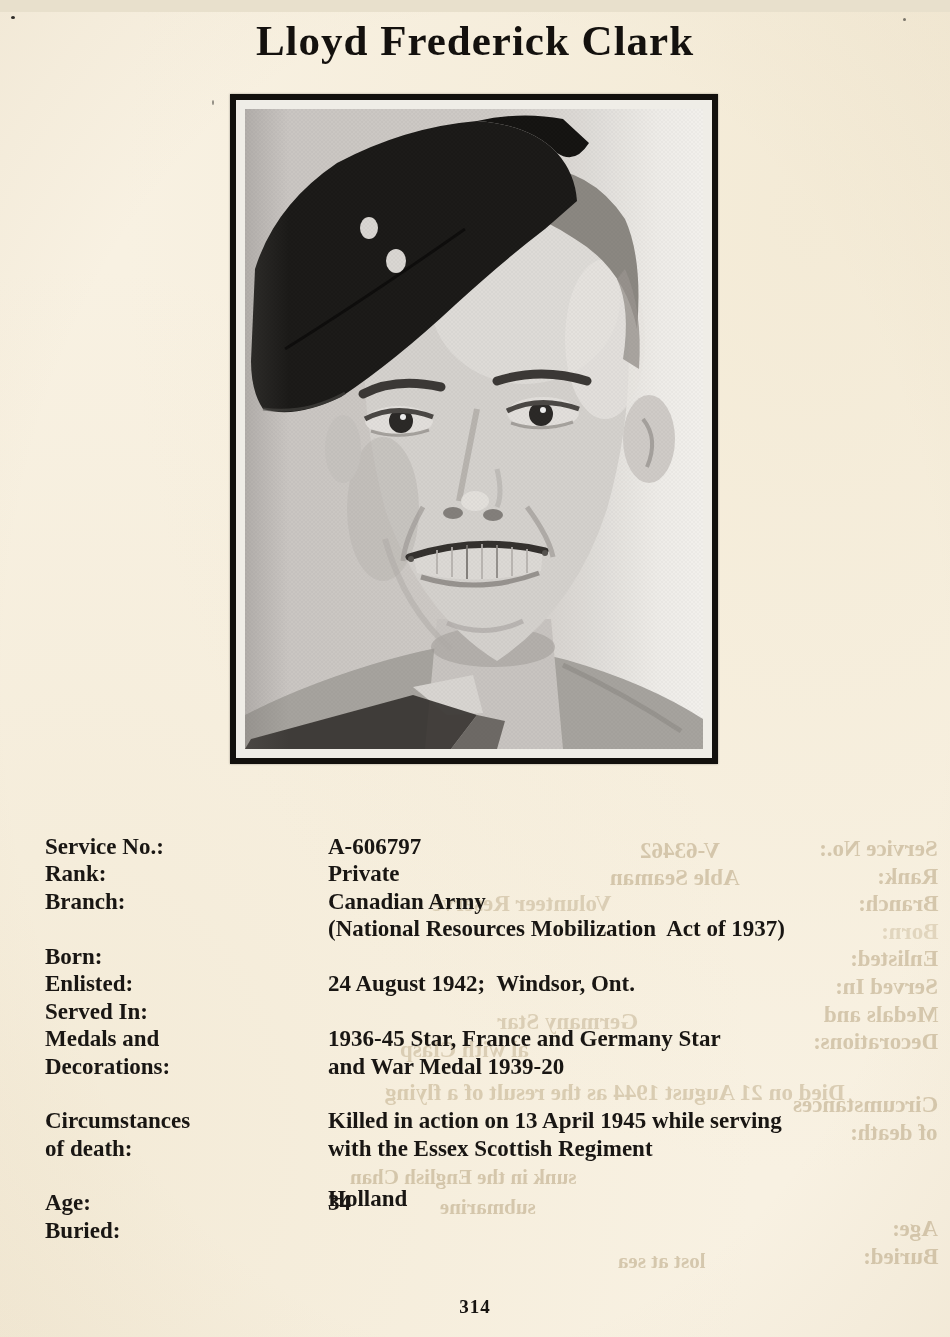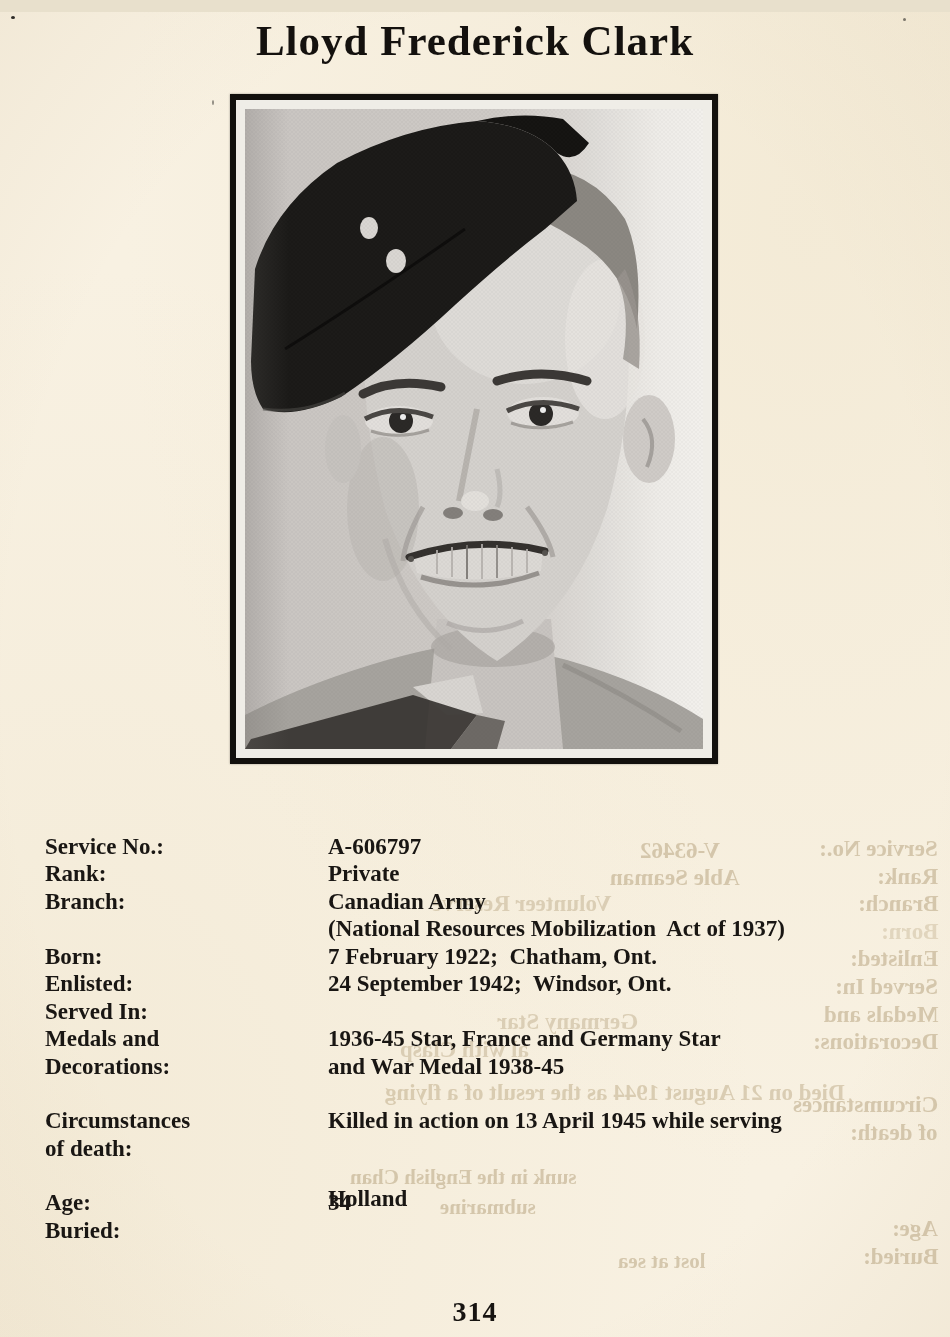--- a/index.html
+++ b/index.html
@@ -45,21 +45,21 @@
   .bt12{top:826px;left:640px}.bt13{top:853px;left:610px}
   .bt14{top:879px;left:432px;color:rgba(148,121,74,0.28)}
   .bt15{top:997px;left:497px;color:rgba(148,121,74,0.28)}
   .bt16{top:1025px;left:400px;color:rgba(148,121,74,0.28)}
   .bt17{top:1068px;left:385px;color:rgba(148,121,74,0.30)}
   .bt18{top:1153px;left:350px;font-size:21px}
   .bt19{top:1183px;left:440px;font-size:21px}
   .bt20{top:1237px;left:618px;font-size:21px}
   .pagenum{
     position:absolute;top:1284px;left:0;width:100%;text-align:center;
-    font-size:28px;font-weight:bold;color:#171411;letter-spacing:1px;
+    font-size:19px;font-weight:bold;color:#171411;letter-spacing:1px;
   }
   .speck{position:absolute;background:#2c2a26;border-radius:50%;}
   .s1{left:11px;top:4px;width:4px;height:3px}
   .s2{left:903px;top:6px;width:3px;height:3px;opacity:.6}
   .s3{left:212px;top:88px;width:2px;height:5px;opacity:.5}
 </style>
 </head>
 <body>
 
 <div class="page">
@@ -197,43 +197,43 @@
     </div>
     <div class="ln ln3">
       <span class="lbl">Branch:</span>
       <span class="val">Canadian Army</span>
     </div>
     <div class="ln ln4">
       <span class="val">(National Resources Mobilization  Act of 1937)</span>
     </div>
     <div class="ln ln5">
       <span class="lbl">Born:</span>
-      <span class="val">7 February 1922;  Chatham, Ont.</span>
     </div>
     <div class="ln ln6">
       <span class="lbl">Enlisted:</span>
-      <span class="val">24 September 1942;  Windsor, Ont.</span>
+      <span class="val">24 August 1942;  Windsor, Ont.</span>
     </div>
     <div class="ln ln7">
       <span class="lbl">Served In:</span>
     </div>
     <div class="ln ln8">
       <span class="lbl">Medals and</span>
       <span class="val">1936-45 Star, France and Germany Star</span>
     </div>
     <div class="ln ln9">
       <span class="lbl">Decorations:</span>
-      <span class="val">and War Medal 1938-45</span>
+      <span class="val">and War Medal 1939-20</span>
     </div>
     <div class="ln ln10">
       <span class="lbl">Circumstances</span>
       <span class="val">Killed in action on 13 April 1945 while serving</span>
     </div>
     <div class="ln ln11">
       <span class="lbl">of death:</span>
+      <span class="val">with the Essex Scottish Regiment</span>
     </div>
     <div class="ln ln12">
       <span class="lbl">Age:</span>
       <span class="val">34</span>
     </div>
     <div class="ln ln13">
       <span class="lbl">Buried:</span>
     </div>
     <div class="ln ln14">
       <span class="val">Holland</span>

